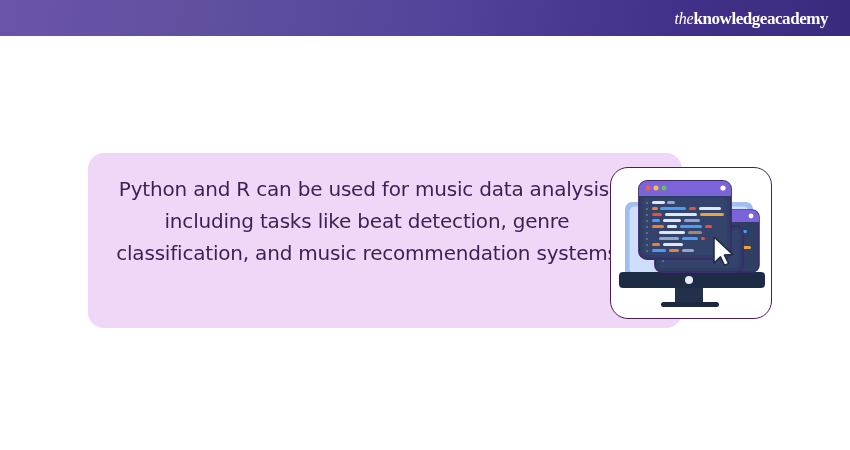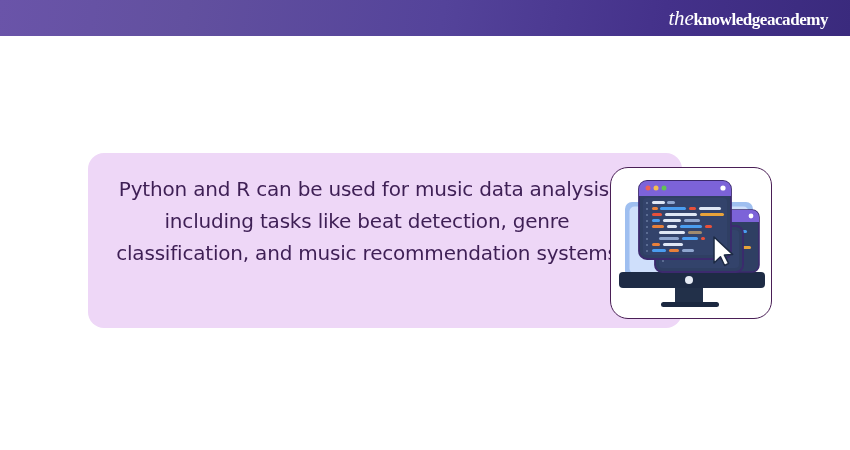--- a/index.html
+++ b/index.html
@@ -30,21 +30,21 @@
     margin-right: 22px;
     color: #ffffff;
     white-space: nowrap;
     font-family: "Liberation Serif", serif;
     line-height: 1;
     display: flex;
     align-items: baseline;
   }
   .brand-the {
     font-style: italic;
-    font-size: 21px;
+    font-size: 16px;
     letter-spacing: -0.2px;
     font-weight: 400;
   }
   .brand-main {
     font-weight: 700;
     font-size: 17px;
     letter-spacing: -0.45px;
   }
 
   

